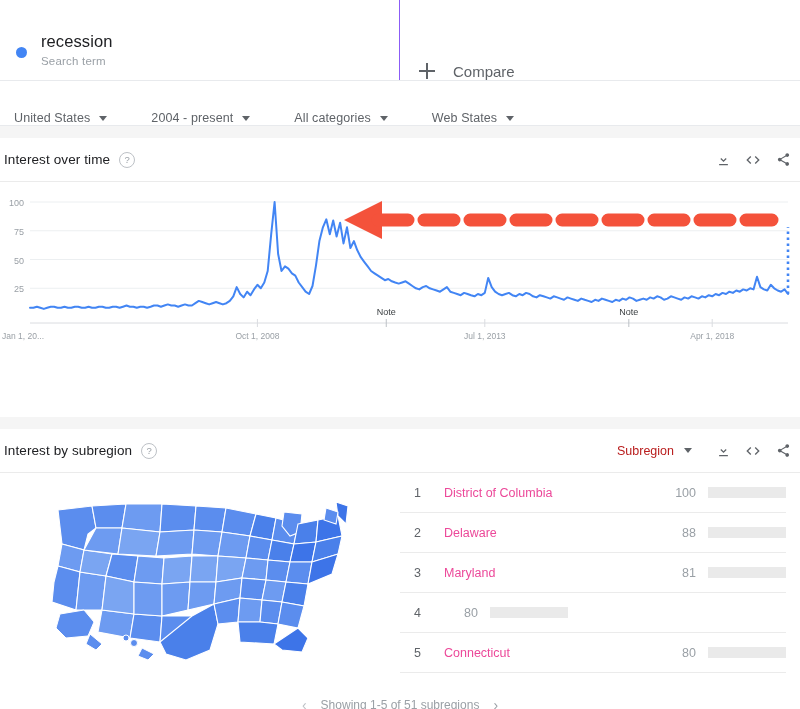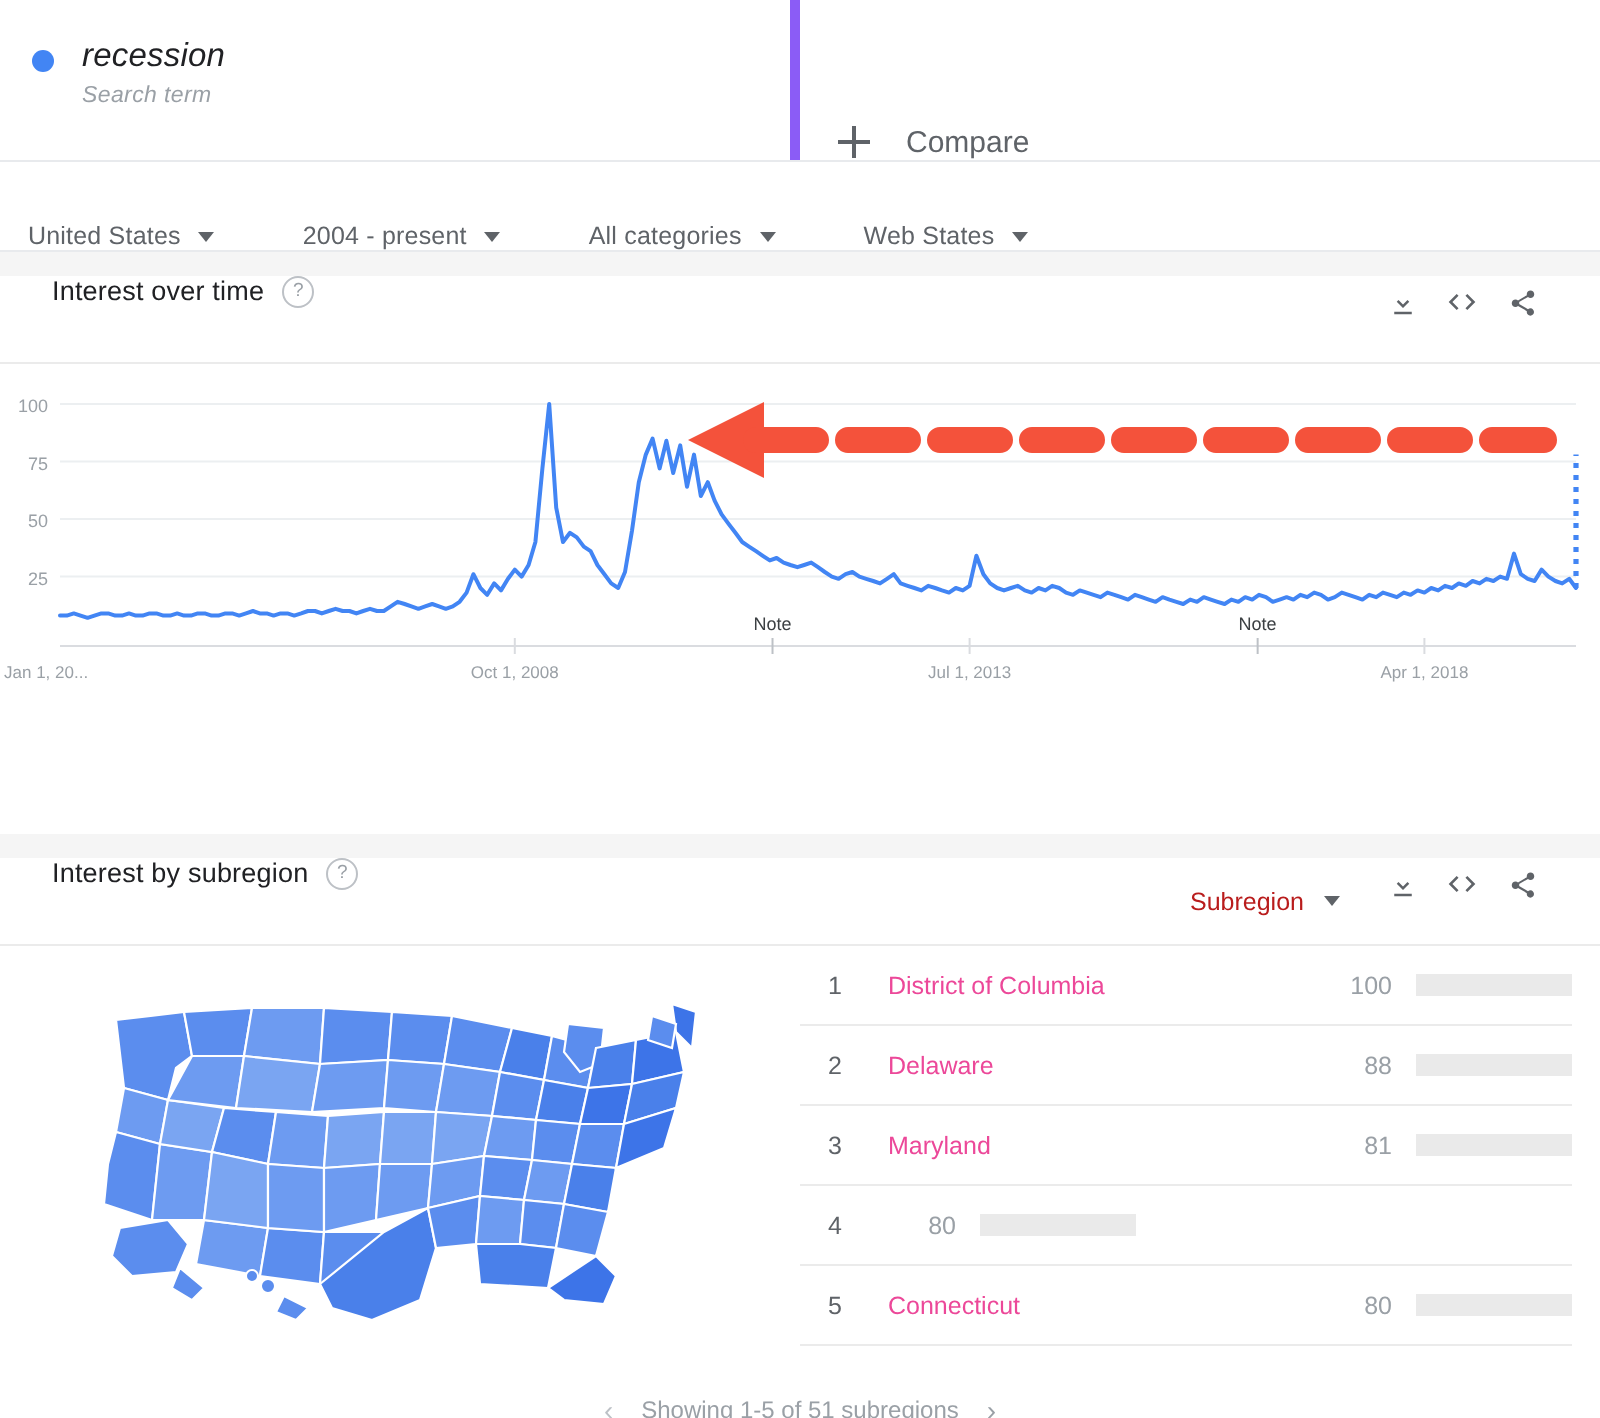--- a/index.html
+++ b/index.html
@@ -7,42 +7,42 @@
     width:800px;height:709px;
     background:#f5f5f5;
     font-family:"Liberation Sans",sans-serif;
     color:#202124;
     overflow:hidden;
   }
   .card{background:#fff;}
 
   
   .termbar{display:flex;height:80px;background:#fff;border-bottom:1px solid #e8eaed;}
-  .term-cell{flex:0 0 400px;display:flex;align-items:flex-start;padding:18px 0 0 14px;box-sizing:border-box;border-right:5px solid #8b5cf6;height:80px;font-style:italic;}
+  .term-cell{flex:0 0 400px;display:flex;align-items:center;padding:18px 0 0 14px;box-sizing:border-box;border-right:1px solid #8b5cf6;height:80px;}
   .term-dot{width:11px;height:11px;border-radius:50%;background:#4285f4;margin:7px 14px 0 2px;flex:0 0 auto;}
   .term-texts{display:flex;flex-direction:column;}
   .term-title{font-size:16.5px;color:#202124;line-height:20px;letter-spacing:.1px;}
   .term-sub{font-size:11.5px;color:#9aa0a6;margin-top:4px;letter-spacing:.2px;}
   .compare-cell{flex:1;display:flex;align-items:flex-end;padding-left:18px;}
   .compare-btn{display:flex;align-items:center;color:#5f6368;font-size:15px;cursor:pointer;}
   .plus-icon{width:18px;height:18px;position:relative;margin-right:17px;}
   .plus-icon:before,.plus-icon:after{content:"";position:absolute;background:#5f6368;}
   .plus-icon:before{left:8px;top:1px;width:1.6px;height:16px;}
   .plus-icon:after{top:8px;left:1px;height:1.6px;width:16px;}
 
   
   .filters{display:flex;align-items:flex-end;height:45px;background:#fff;border-bottom:1px solid #e8eaed;padding-left:14px;box-sizing:border-box;}
   .filter{display:flex;align-items:center;font-size:12.5px;color:#5f6368;cursor:pointer;margin-right:44px;letter-spacing:.1px;}
   .filter .caret{margin-left:9px;}
   .caret{width:0;height:0;border-left:4.5px solid transparent;border-right:4.5px solid transparent;border-top:5px solid #5f6368;display:inline-block;}
 
   .gap{height:12px;background:#f5f5f5;}
 
   
-  .panel-head{display:flex;height:44px;padding:0 26px;box-sizing:border-box;border-bottom:1px solid #ebebeb;}
+  .panel-head{display:flex;align-items:center;height:44px;padding:0 4px;box-sizing:border-box;border-bottom:1px solid #ebebeb;}
   .panel-title{font-size:13.5px;color:#202124;letter-spacing:.1px;}
   .help-icon{width:14px;height:14px;border:1px solid #bdc1c6;border-radius:50%;color:#9aa0a6;font-size:9.5px;line-height:14px;text-align:center;margin-left:9px;cursor:pointer;}
   .spacer{flex:1;}
   .icon-btn{width:26px;height:26px;display:flex;align-items:center;justify-content:center;cursor:pointer;margin-left:4px;color:#5f6368;}
   .subregion-sel{display:flex;align-items:center;font-size:12.5px;color:#b91c1c;cursor:pointer;margin-right:14px;}
   .subregion-sel .caret{margin-left:10px;}
 
   
   .chart-wrap{position:relative;height:235px;background:#fff;}
   .chart-svg{display:block;}

